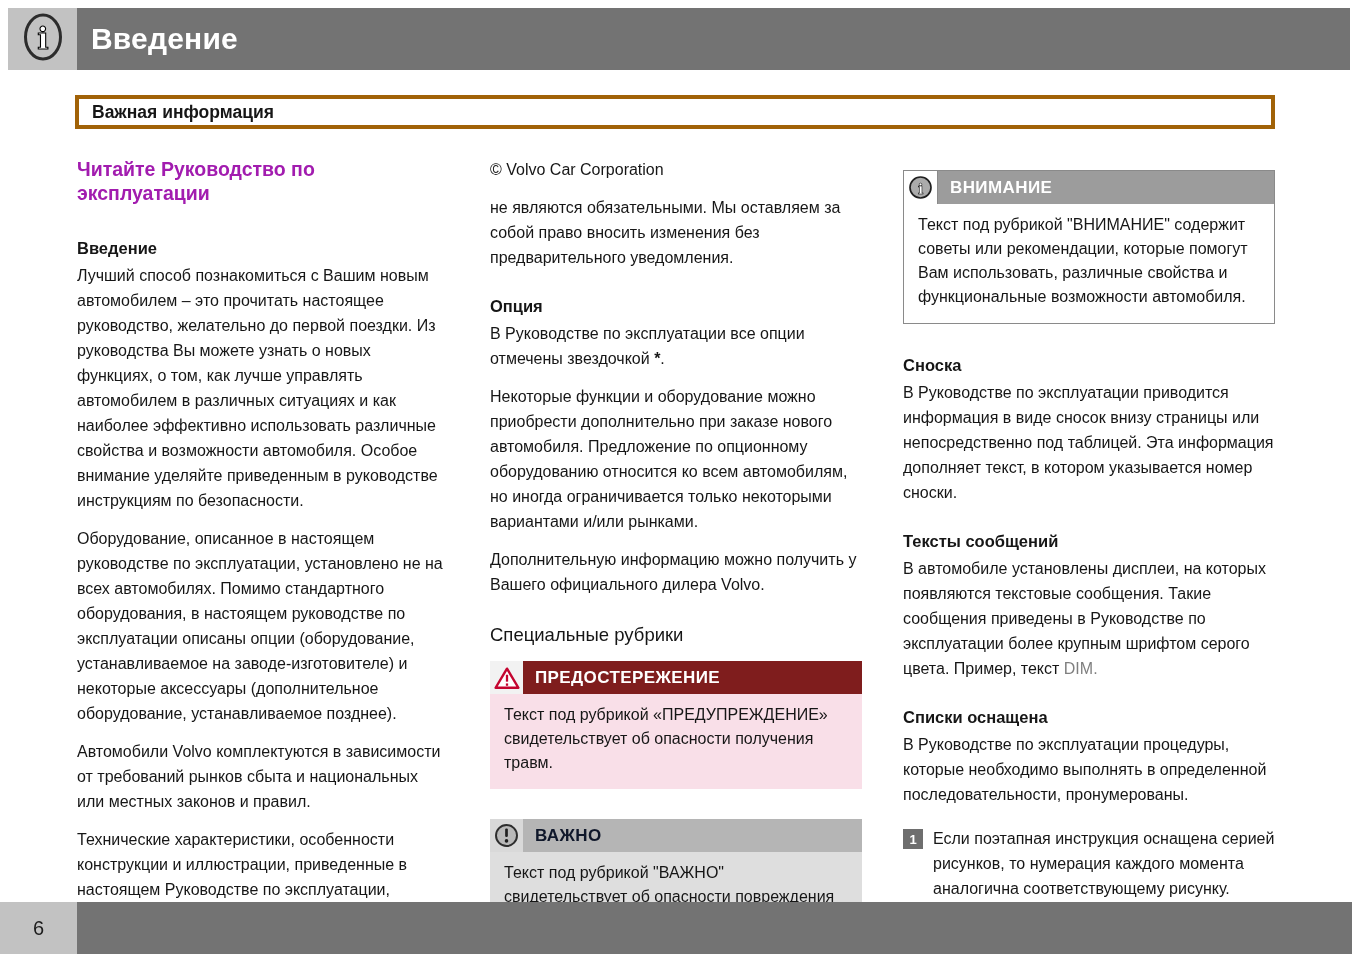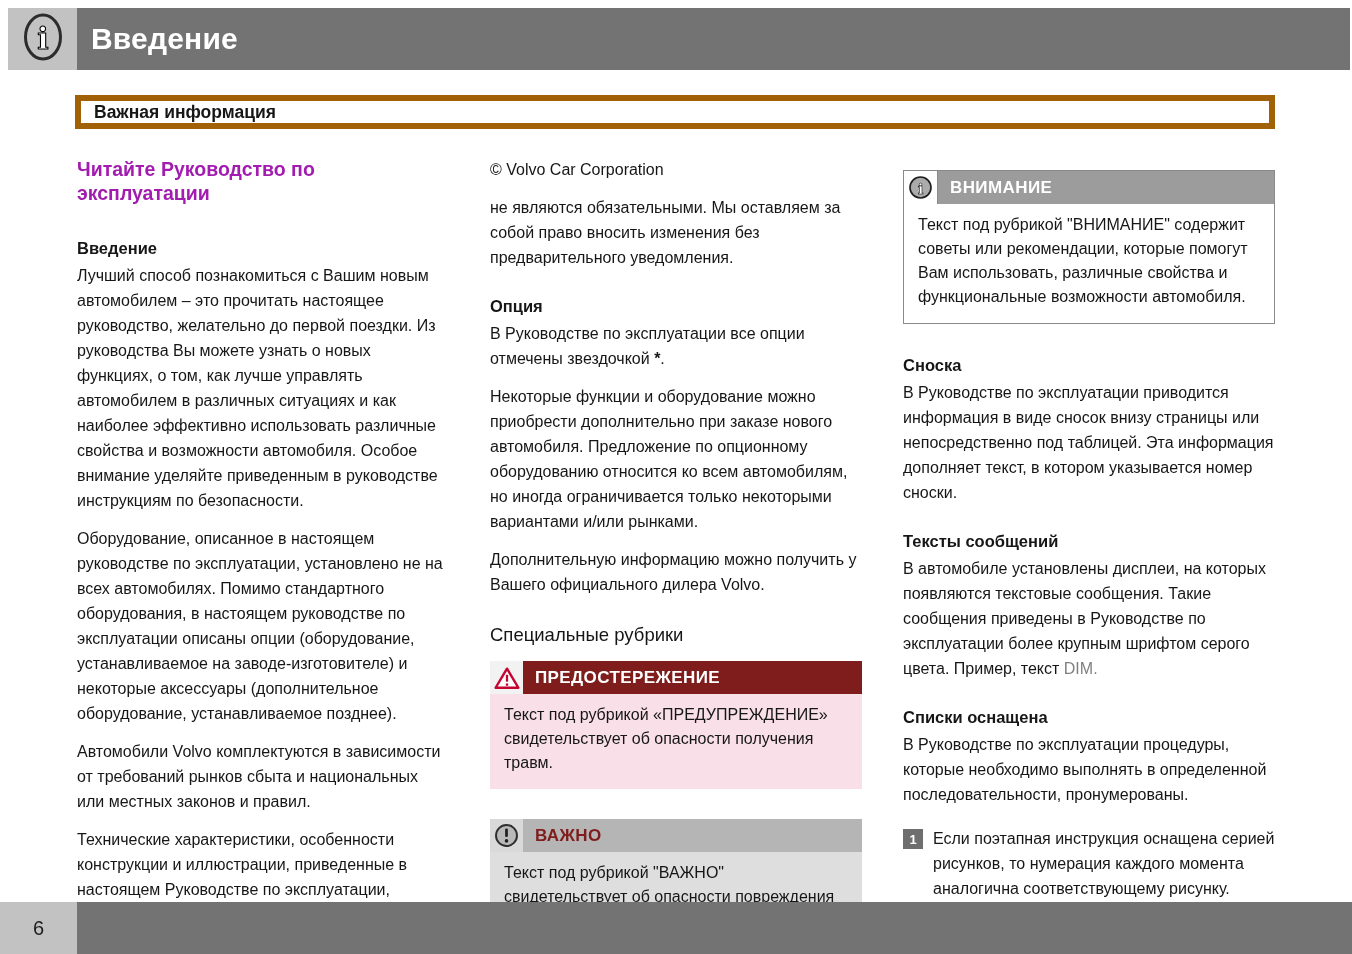--- a/index.html
+++ b/index.html
@@ -11,21 +11,21 @@
     -webkit-font-smoothing:antialiased;
   }
 
   
   .top-header { position:absolute; top:8px; left:8px; width:1342px; height:62px; display:flex; }
   .hdr-icon-square { width:69px; height:62px; background:#c2c2c2; display:flex; align-items:center; justify-content:center; flex:none; }
   .hdr-bar { flex:1; background:#737373; display:flex; align-items:center; }
   .hdr-title { color:#ffffff; font-size:30px; font-weight:bold; margin-left:14px; letter-spacing:0.2px; }
 
   
-  .banner { position:absolute; top:95px; left:75px; width:1200px; height:34px; border:6px solid #a16207; box-sizing:border-box; display:flex; align-items:center; background:#fff; }
+  .banner { position:absolute; top:95px; left:75px; width:1200px; height:34px; border:4px solid #a16207; box-sizing:border-box; display:flex; align-items:center; background:#fff; }
   .banner span { font-size:17.5px; font-weight:bold; margin-left:13px; }
 
   
   .columns { position:absolute; top:157px; left:77px; width:1198px; display:flex; gap:41px; }
   .col { width:372px; flex:none; }
 
   .col p { font-size:16px; line-height:25px; margin:0 0 13px; }
   .red-heading { color:#a21caf; font-size:19.5px; line-height:24px; font-weight:bold; margin:0 0 31px; }
   .sub-heading { font-size:16.5px; font-weight:bold; margin:24px 0 2px; line-height:25px; }
   .sub-heading.first { margin-top:0; }
@@ -41,21 +41,21 @@
   .box-label { font-size:17px; font-weight:bold; align-self:center; margin-left:12px; letter-spacing:0.4px; }
   .box-body { padding:9px 14px 14px; font-size:16px; line-height:24px; }
 
   .warning-box .box-header { background:#7f1d1d;margin-top:12px; }
   .warning-box .box-icon-square { background:#f2f2f2; }
   .warning-box .box-label { color:#ffffff; }
   .warning-box .box-body { background:#f9dfe8; }
 
   .important-box .box-header { background:#b5b5b5; }
   .important-box .box-icon-square { background:#d9d9d9; }
-  .important-box .box-label { color:#7f1d1d; }
+  .important-box .box-label { color:#0f172a; }
   .important-box .box-body { background:#dedede; }
 
   .note-box { border:1px solid #8a8a8a; margin:13px 0 29px; }
   .note-box .box-header { background:#9c9c9c; }
   .note-box .box-icon-square { background:#ffffff; border-right:1px solid #8a8a8a; }
   .note-box .box-label { color:#ffffff; }
   .note-box .box-body { background:#ffffff; }
 
   
   .step { display:flex; margin-top:19px; }

